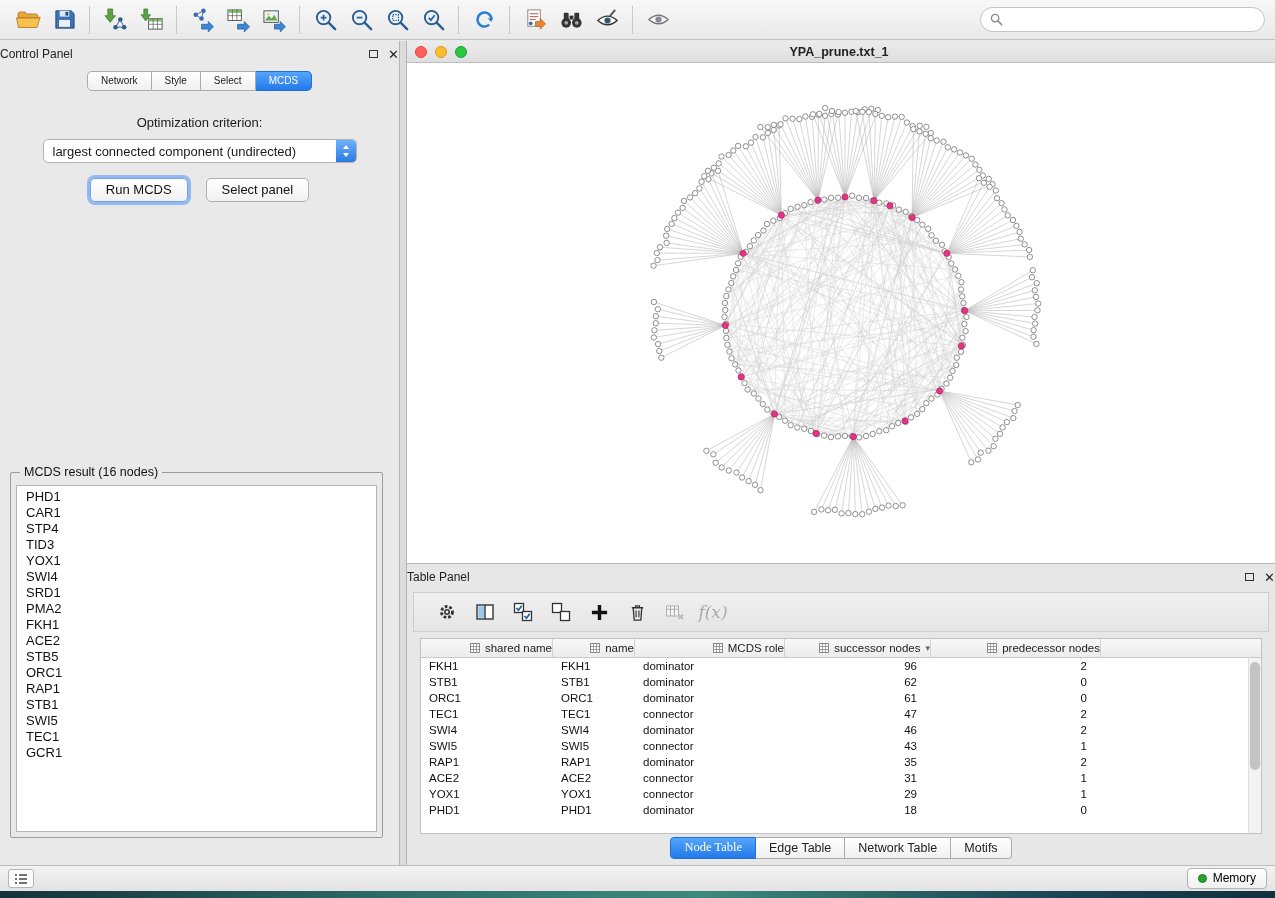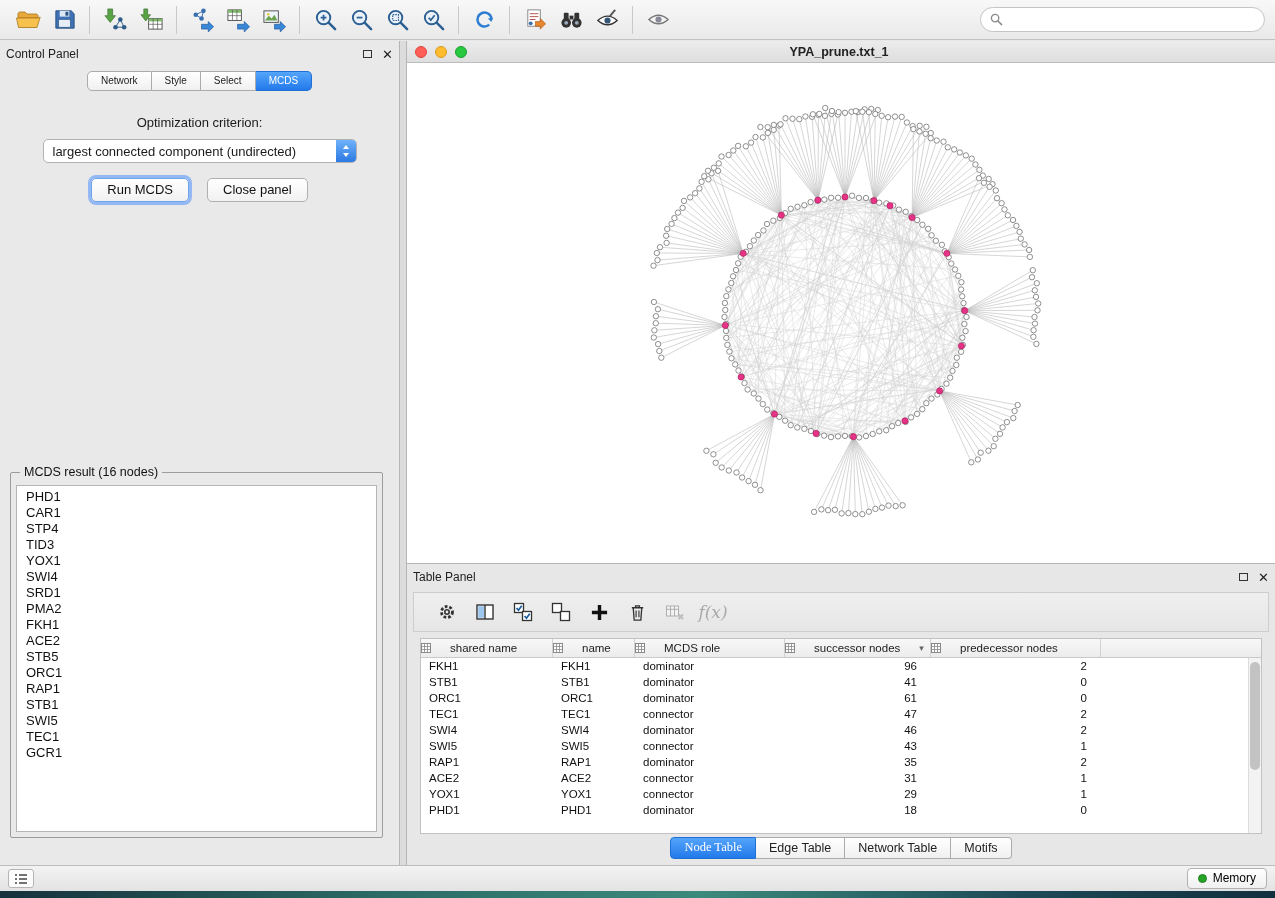--- a/index.html
+++ b/index.html
@@ -12,21 +12,21 @@
     display:flex; align-items:center; padding:0 10px; }
   .tb { width:36px; height:32px; display:flex; align-items:center; justify-content:center;
     background:transparent; border:none; padding:0; cursor:default; }
   .sep { width:1px; height:28px; background:#c9c9c9; margin:0 7px; }
   .searchbox { margin-left:auto; width:285px; height:25px; background:#fff; border:1px solid #c4c4c4;
     border-radius:13px; display:flex; align-items:center; padding:0 9px; gap:5px; }
   .searchbox input { border:none; outline:none; flex:1; font-size:12px; background:transparent; }
 
   
   .cp { position:absolute; left:0; top:41px; width:400px; height:824px; background:#e9e9e9; border-right:1px solid #b5b5b5; }
-  .panel-header { height:26px; display:flex; align-items:center; padding:0 6px; font-size:12px; color:#222; }
+  .panel-header { height:26px; display:flex; align-items:center; padding:0 0; font-size:12px; color:#222; }
   .winbtns { margin-left:auto; display:flex; align-items:center; gap:10px; }
   .floatbox { width:9px; height:8px; border:1.4px solid #333; display:inline-block; }
   .closex { font-size:13px; font-weight:bold; color:#222; line-height:1; }
   .cp-tabs { display:flex; justify-content:center; margin-top:4px; }
   .seg-tab { font-size:10px; padding:3px 13px 4px; background:linear-gradient(#ffffff,#f0f0f0);
     border:1px solid #ababab; border-left:none; color:#222; }
   .seg-tab:first-child { border-left:1px solid #ababab; border-radius:5px 0 0 5px; }
   .seg-tab:last-child { border-radius:0 5px 5px 0; }
   .seg-tab.active { background:linear-gradient(#55a5fb,#2279ea); border-color:#1f6fd6; color:#fff; }
   .opt-label { text-align:center; margin-top:24px; font-size:13px; }
@@ -62,21 +62,21 @@
   .net-canvas { width:868px; height:500px; background:#fff; }
 
   
   .tp { position:absolute; left:407px; top:563px; width:868px; height:302px; background:#e7e7e7; border-top:1px solid #b5b5b5; }
   .tp-toolbar { margin:2px 6px 0; height:40px; border:1px solid #cdcdcd; background:linear-gradient(#efefef,#e6e6e6);
     display:flex; align-items:center; padding-left:14px; gap:0; }
   .tp-btn { width:38px; height:34px; display:flex; align-items:center; justify-content:center; background:transparent; border:none; }
   .fx { font-family:"DejaVu Serif","Liberation Serif",serif; font-style:italic; color:#a9a9a9; font-size:17px; }
   .table-wrap { position:absolute; left:13px; right:13px; top:74px; height:196px; background:#fff; border:1px solid #c2c2c2; }
   .thdr { display:flex; height:19px; background:linear-gradient(#f8f8f8,#ececec); border-bottom:1px solid #c9c9c9; }
-  .th { display:flex; align-items:center; justify-content:flex-start; gap:19px; font-size:11.5px;
+  .th { display:flex; align-items:center; justify-content:flex-end; gap:5px; font-size:11.5px;
     border-right:1px solid #d2d2d2; color:#222; }
   .sortchev { color:#666; font-size:9px; }
   .c0{width:132px}.c1{width:82px}.c2{width:150px}.c3{width:146px}.c4{width:170px}
   .tbody { overflow:hidden; }
   .trow { display:flex; height:16px; align-items:center; }
   .td { font-size:11.5px; padding:0 8px; white-space:nowrap; overflow:hidden; color:#111; }
   .td.num { text-align:right; padding-right:14px; }
   .vscroll { position:absolute; right:0; top:19px; bottom:0; width:13px; background:#f3f3f3; border-left:1px solid #ddd; }
   .vthumb { position:absolute; left:1px; right:1px; top:4px; height:108px; background:#c3c3c3; border-radius:6px; }
   .tp-tabs { position:absolute; left:0; right:0; bottom:6px; display:flex; justify-content:center; }
@@ -257,21 +257,21 @@
     <span class="dd-text">largest connected component (undirected)</span>
     <span class="dd-cap">
       <svg viewBox="0 0 8 14" width="8" height="14">
           <path d="M4 1L7 5H1z" fill="#fff"></path>
           <path d="M4 13L1 9h6z" fill="#fff"></path>
         </svg>
     </span>
   </div>
   <div class="btn-row">
     <button class="mac-btn focused">Run MCDS</button>
-    <button class="mac-btn">Close panel</button>
+    <button class="mac-btn">Select panel</button>
   </div>
   <fieldset class="resultbox">
     <legend>MCDS result (16 nodes)</legend>
     <div class="result-list">
         <div class="mcds-item">PHD1</div>
         <div class="mcds-item">CAR1</div>
         <div class="mcds-item">STP4</div>
         <div class="mcds-item">TID3</div>
         <div class="mcds-item">YOX1</div>
         <div class="mcds-item">SWI4</div>
@@ -1168,21 +1168,21 @@
           <div class="td c0">FKH1</div>
           <div class="td c1">FKH1</div>
           <div class="td c2">dominator</div>
           <div class="td c3 num">96</div>
           <div class="td c4 num">2</div>
         </div>
         <div class="trow">
           <div class="td c0">STB1</div>
           <div class="td c1">STB1</div>
           <div class="td c2">dominator</div>
-          <div class="td c3 num">41</div>
+          <div class="td c3 num">62</div>
           <div class="td c4 num">0</div>
         </div>
         <div class="trow">
           <div class="td c0">ORC1</div>
           <div class="td c1">ORC1</div>
           <div class="td c2">dominator</div>
           <div class="td c3 num">61</div>
           <div class="td c4 num">0</div>
         </div>
         <div class="trow">

